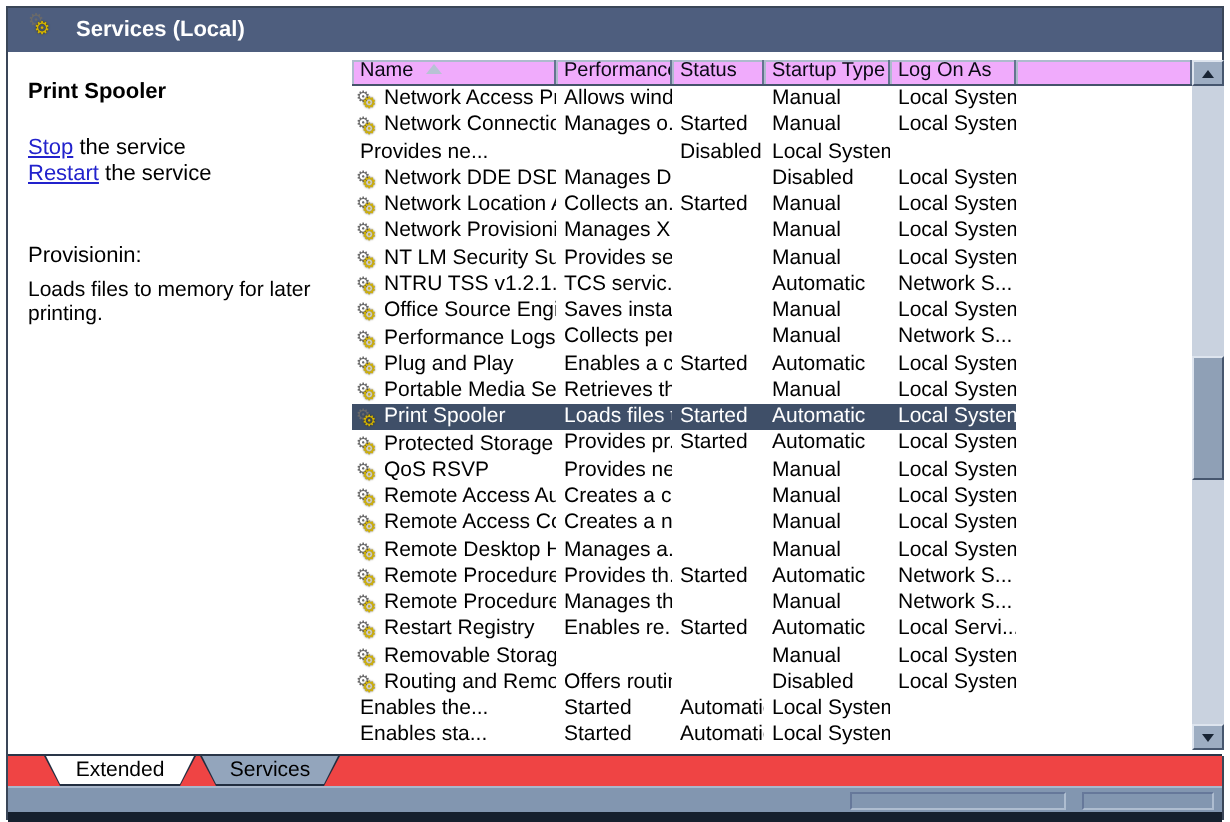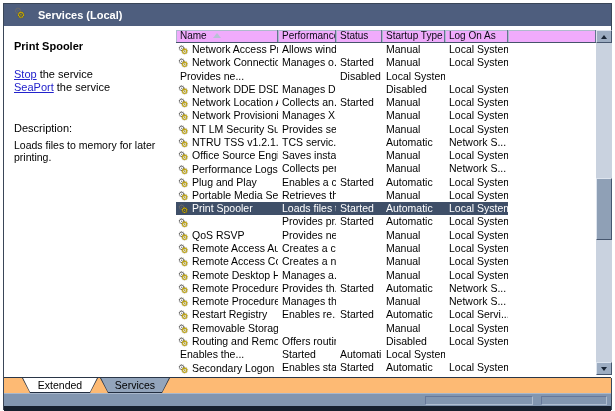--- a/index.html
+++ b/index.html
@@ -65,21 +65,21 @@
   .tri-up { width:0; height:0; border-left:3px solid transparent; border-right:3px solid transparent;
             border-bottom:4px solid #182434; }
   .tri-down { width:0; height:0; border-left:3px solid transparent; border-right:3px solid transparent;
               border-top:4px solid #182434; }
   .sthumb { position:absolute; left:0; top:148px; width:16px; height:62px; background:#8fa0b6;
             border-top:1px solid #dde4ee; border-left:1px solid #dde4ee;
             border-right:1px solid #46566e; border-bottom:1px solid #46566e; }
 
   
   .tabbar { position:absolute; left:0; top:373px; width:100%; height:16px;
-            background:#fdba74; border-top:1px solid #2a3648; }
+            background:#ef4444; border-top:1px solid #2a3648; }
   .tab { position:absolute; top:0; height:15px; cursor:pointer; }
   .tab-outer { position:absolute; left:0; right:0; top:0; bottom:0; background:#222e40;
                clip-path:polygon(0 0, 100% 0, calc(100% - 8px) 100%, 8px 100%); }
   .tab-inner { position:absolute; left:1px; right:1px; top:0; bottom:1px;
                clip-path:polygon(0 0, 100% 0, calc(100% - 7px) 100%, 7px 100%); }
   .tab .lbl { position:relative; display:block; text-align:center; font-size:10.5px;
               line-height:14px; color:#000; }
   .tab.active .tab-inner { background:#fff; }
   .tab.inactive .tab-inner { background:#93a5bc; }
   .tab1 { left:18px;  width:76px; }
@@ -103,23 +103,23 @@
 
   <div class="titlebar">
     <span class="gears"></span>
     <span class="title">Services (Local)</span>
   </div>
 
   <div class="left-pane">
     <div class="svc-title">Print Spooler</div>
     <div class="svc-links">
       <div><a>Stop</a><span> the service</span></div>
-      <div><a>SeaPort</a><span> the service</span></div>
+      <div><a>Restart</a><span> the service</span></div>
     </div>
-    <div class="svc-desc-label">Description:</div>
+    <div class="svc-desc-label">Provisionin:</div>
     <div class="svc-desc">Loads files to memory for later printing.</div>
   </div>
 
   <div class="list-pane">
 
     <div class="list-header grid-cols">
       <div class="hcell"><span>Name</span><span class="sort-up"></span></div>
       <div class="hcell">Performance</div>
       <div class="hcell">Status</div>
       <div class="hcell">Startup Type</div>
@@ -263,20 +263,21 @@
           </div>
     <div class="cbg">Loads files t...</div>
     <div class="cbg">Started</div>
     <div class="cbg">Automatic</div>
     <div class="cbg">Local System</div>
     <div></div>
   </div>
         <div class="lrow grid-cols">
     <div class="c-name cbg">
             <span class="gears sm"></span>
+            <span>Protected Storage</span>
           </div>
     <div class="cbg">Provides pr...</div>
     <div class="cbg">Started</div>
     <div class="cbg">Automatic</div>
     <div class="cbg">Local System</div>
     <div></div>
   </div>
         <div class="lrow grid-cols">
     <div class="c-name cbg">
             <span class="gears sm"></span>
@@ -377,24 +378,20 @@
     <div></div>
   </div>
         <div class="lrow grid-cols">
     <div class="cbg">Enables the...</div>
     <div class="cbg">Started</div>
     <div class="cbg">Automatic</div>
     <div class="cbg">Local System</div>
     <div></div>
   </div>
         <div class="lrow grid-cols">
-    <div class="c-name cbg">
-            <span class="gears sm"></span>
-            <span>Secondary Logon</span>
-          </div>
     <div class="cbg">Enables sta...</div>
     <div class="cbg">Started</div>
     <div class="cbg">Automatic</div>
     <div class="cbg">Local System</div>
     <div></div>
   </div>
       </div>
 
     <div class="vscroll">
       <div class="sbtn up">

